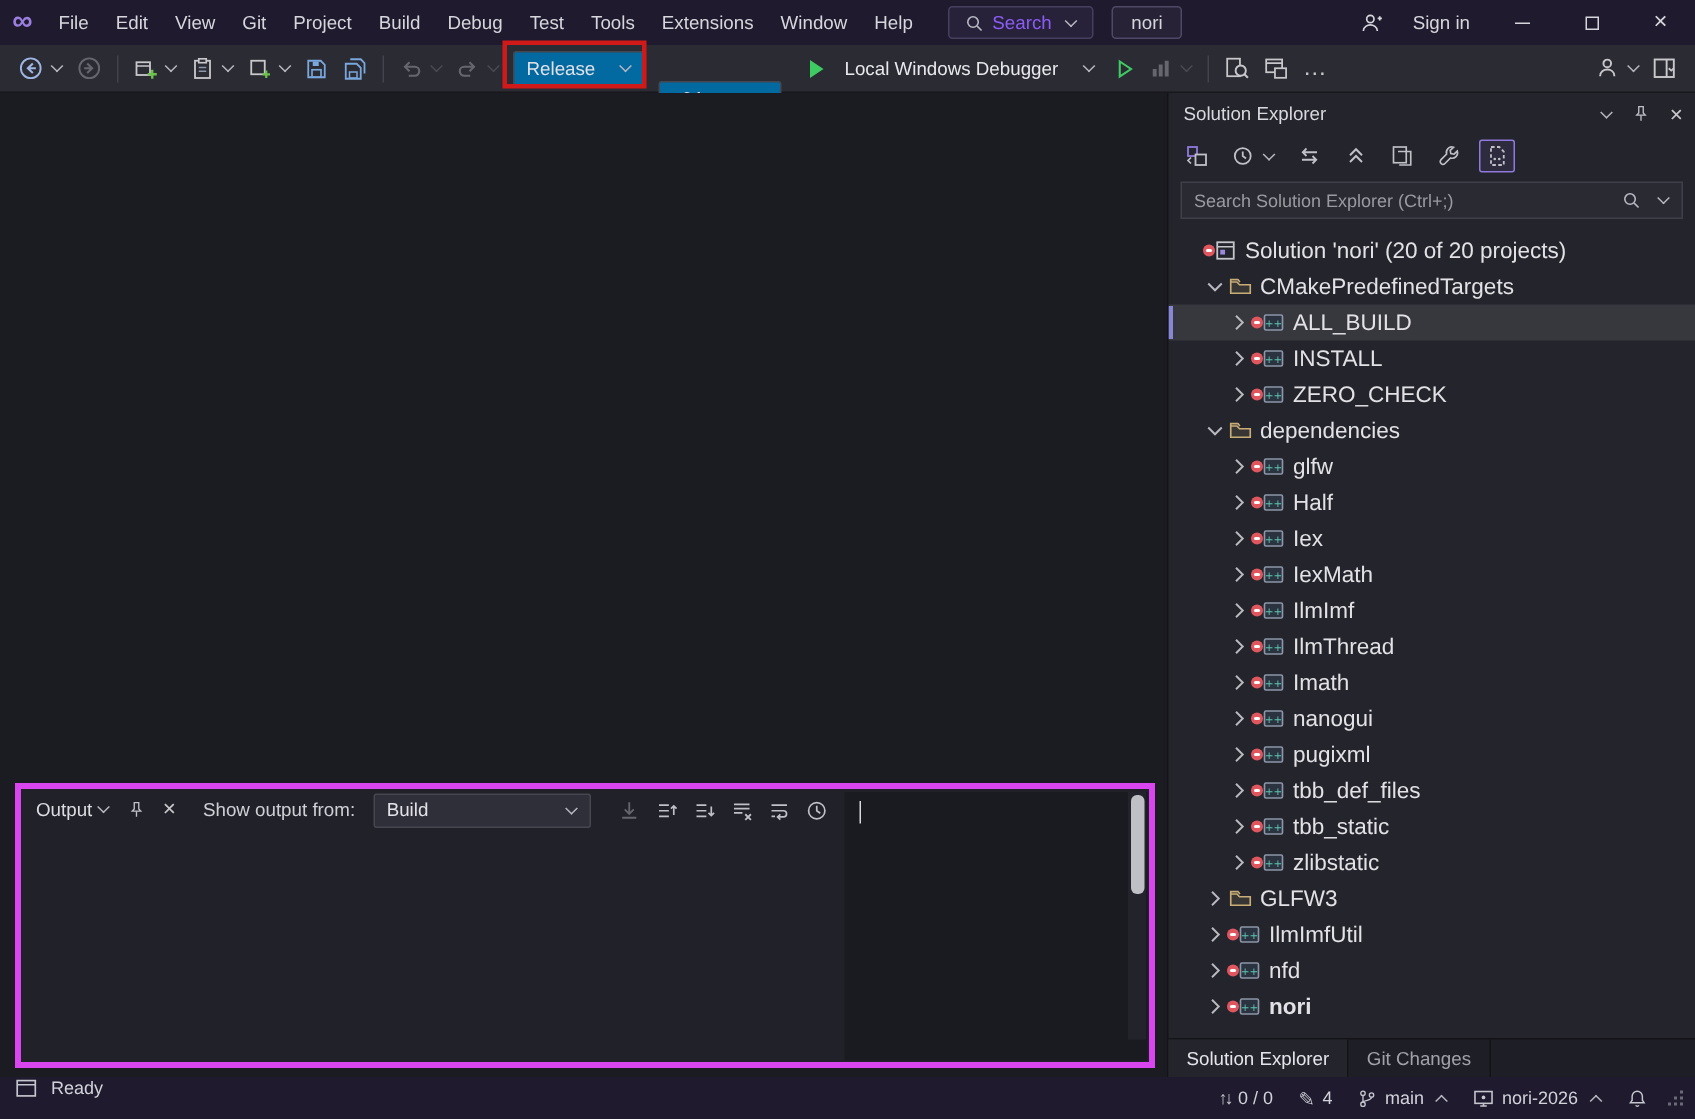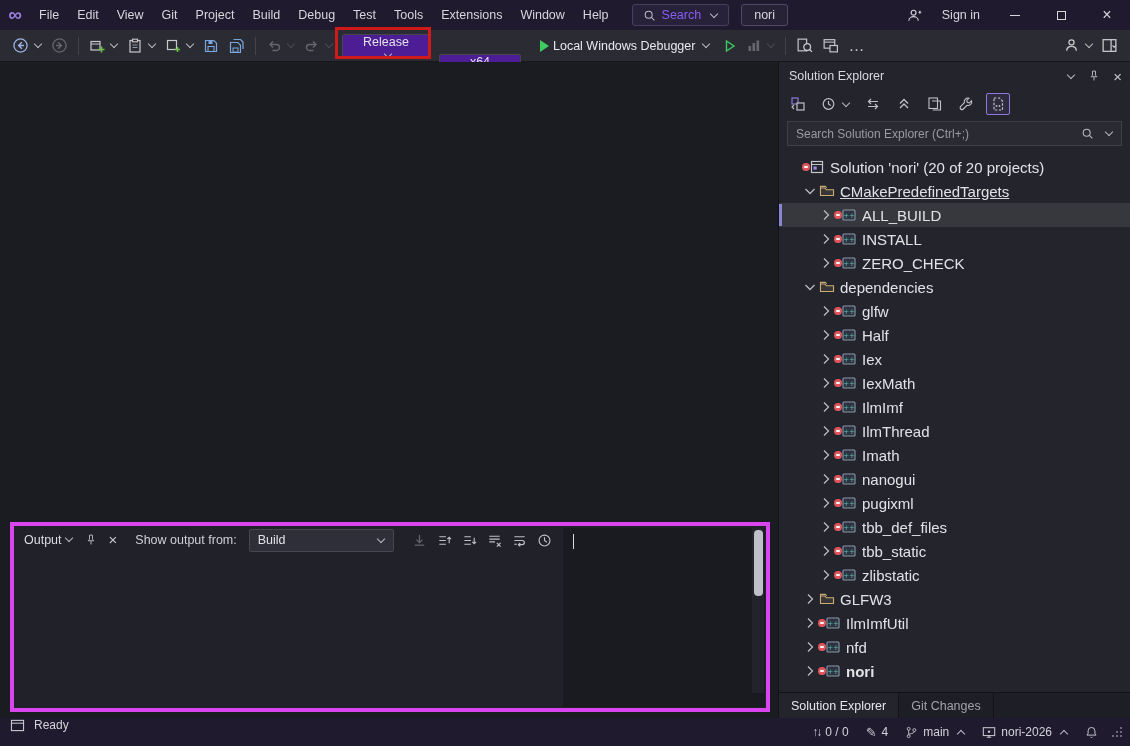--- a/index.html
+++ b/index.html
@@ -18,24 +18,24 @@
   .win-btn { width:46px; height:30px; display:flex; align-items:center; justify-content:center; color:#d6d6dc; }
   .glyph-min { width:10px; border-top:1px solid #d6d6dc; display:inline-block; }
   .glyph-max { width:9px; height:9px; border:1px solid #d6d6dc; display:inline-block; }
   .glyph-close { font-size:16px; line-height:1; }
 
   
   .toolbar { position:absolute; top:30px; left:0; right:0; height:32px; background:#2b2b33; border-bottom:1px solid #17171c; display:flex; align-items:center; padding:0 8px; gap:1px; }
   .tb-btn { display:flex; align-items:center; gap:2px; padding:4px 4px; border-radius:2px; }
   .tb-btn.disabled { opacity:.42; }
   .tb-sep { width:1px; height:18px; background:#43434d; margin:0 5px; flex:none; }
-  .combo { display:flex; align-items:center; justify-content:space-between; height:24px; background:#4c1d95; border:1px solid #46464f; border-radius:2px; padding:0 8px; margin:0 4px; color:#e2e2e8;flex-direction:column; }
+  .combo { display:flex; align-items:center; justify-content:space-between; height:24px; background:#0369a1; border:1px solid #46464f; border-radius:2px; padding:0 8px; margin:0 4px; color:#e2e2e8; }
   .combo.cfg { width:88px; }
   .combo.plat { width:82px;margin-top:41px; }
-  .debug-btn { display:flex; align-items:center; gap:4px; padding:3px 8px; margin-left:6px; color:#e8e8ee; }
+  .debug-btn { display:flex; align-items:center; gap:14px; padding:3px 8px; margin-left:6px; color:#e8e8ee; }
   .play-tri { width:0; height:0; border-left:9px solid #3ecb61; border-top:6px solid transparent; border-bottom:6px solid transparent; }
   .caret { width:6px; height:6px; border-right:1.4px solid #b8b8c0; border-bottom:1.4px solid #b8b8c0; transform:rotate(45deg); display:inline-block; margin:-3px 1px 0 4px; flex:none; }
   .caret.dim { border-color:#74747e; }
   .caret.up { transform:rotate(225deg); margin-top:3px; }
   .toolbar-right { margin-left:auto; display:flex; align-items:center; }
 
   .annotation { position:absolute; border:3px solid var(--annotation-red,#d01a1a); z-index:60; pointer-events:none; }
 
   
   .editor-area { position:absolute; top:62px; left:0; width:778px; bottom:28px; background:#1b1b22; }
@@ -401,21 +401,21 @@
           <span class="overlay-dot"></span>
           <span class="node-icon">
             <svg width="16" height="16" viewBox="0 0 16 16">
               <rect x="2.5" y="2.5" width="11" height="11" fill="none" stroke="#c5c5cc" stroke-width="1.2"></rect>
               <path d="M2.5 5.5 h11" stroke="#c5c5cc" stroke-width="1"></path>
               <rect x="4.5" y="7.5" width="3.2" height="3.2" fill="#9b8ae0"></rect>
             </svg>
           </span>
           <span class="node-label">Solution 'nori' (20 of 20 projects)</span>
         </div>
-        <div class="tree-row" style="padding-left: 22px; text-decoration: underline;">
+        <div class="tree-row" style="padding-left: 22px;">
           <span class="twistie">
             <svg width="16" height="16" viewBox="0 0 16 16">
               <path d="M3.5 6 L8 10.5 L12.5 6" fill="none" stroke="#b9b9c0" stroke-width="1.3"></path>
             </svg>
           </span>
           <span class="node-icon">
             <svg width="16" height="16" viewBox="0 0 16 16">
               <path d="M1.5 5 h4.2 l1.6 1.8 h7.2 v5.7 h-13 z" fill="rgba(208,178,120,0.12)" stroke="#c9ad76" stroke-width="1.1"></path>
               <path d="M1.5 5 V3.4 h4.8 l1.3 1.6" fill="none" stroke="#c9ad76" stroke-width="1.1"></path>
             </svg>

